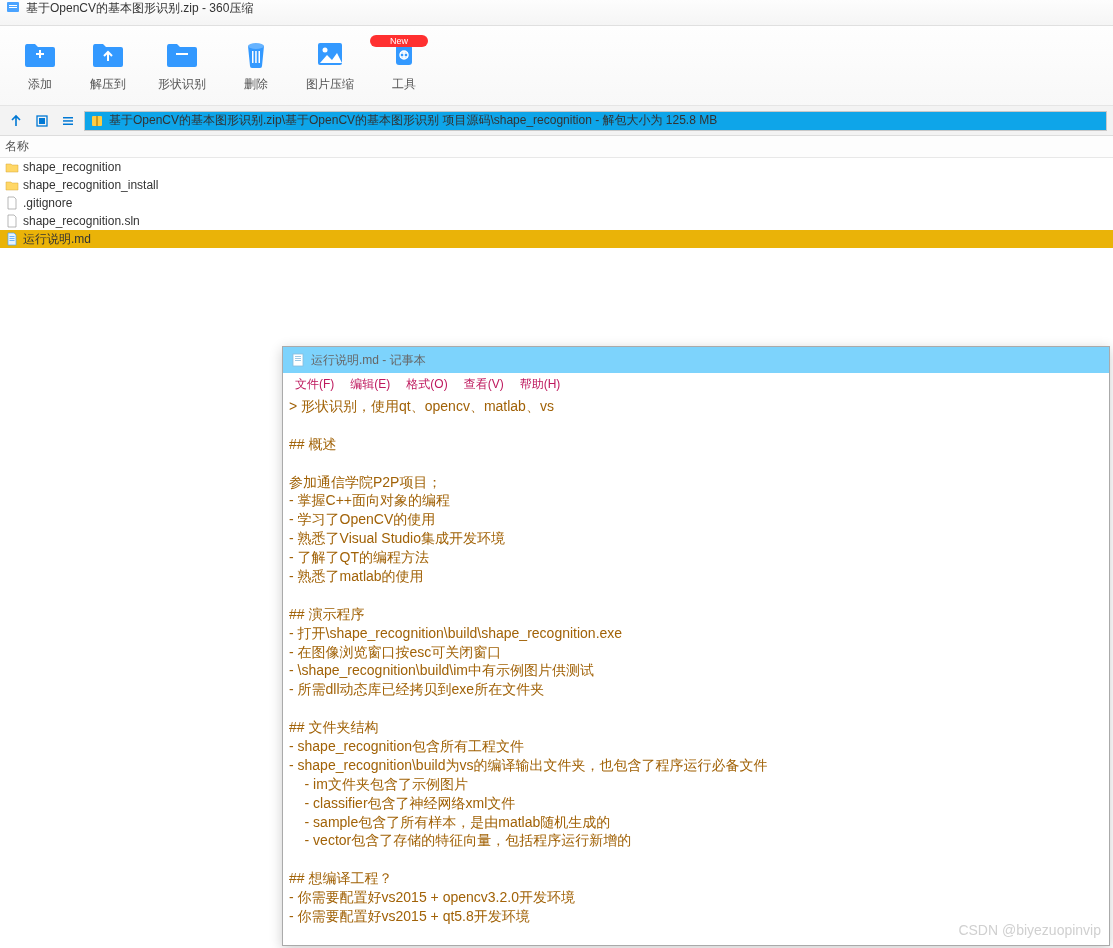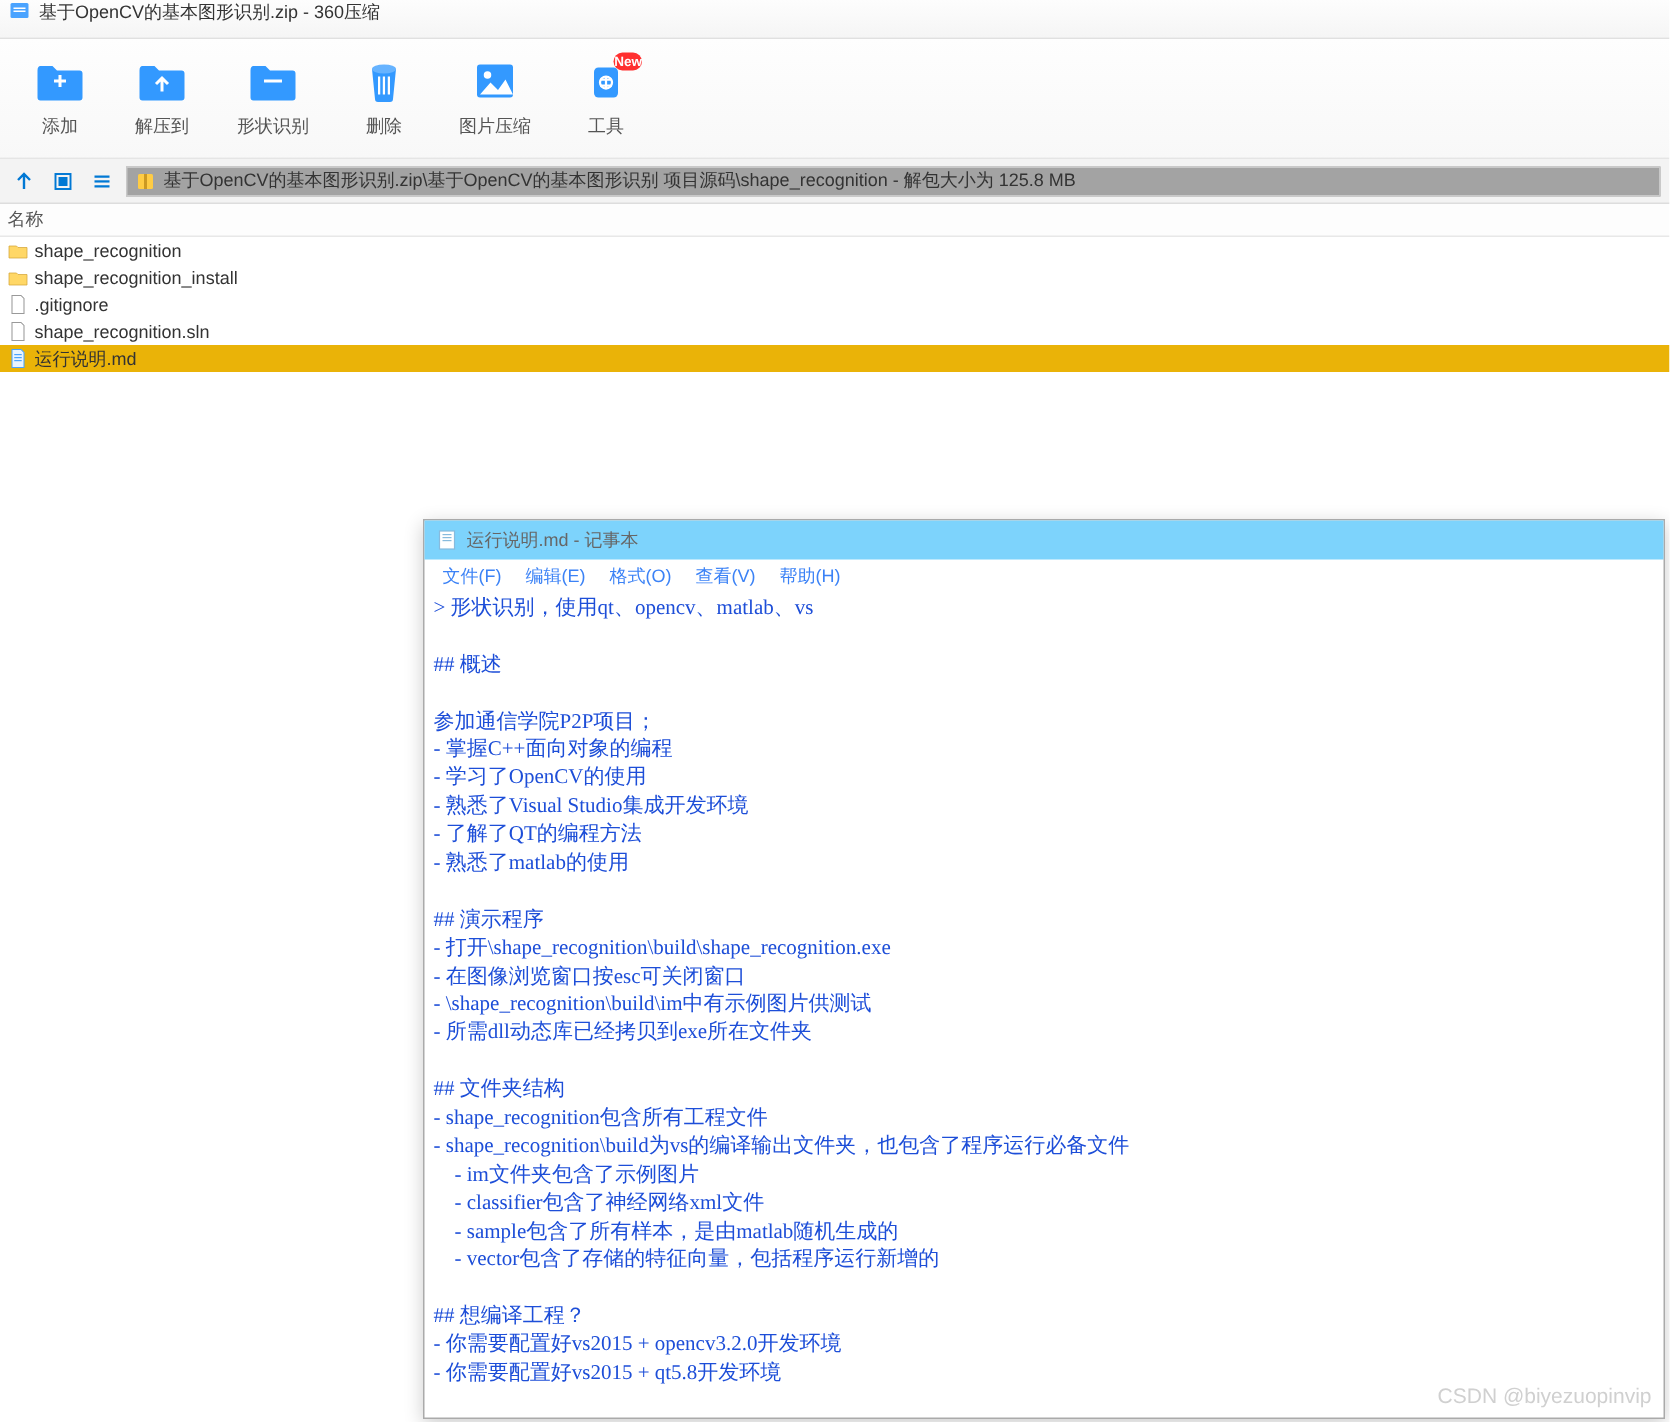--- a/index.html
+++ b/index.html
@@ -8,47 +8,47 @@
     
     .title-bar { height: 26px; background: linear-gradient(#fdfdfd, #f5f5f5); display: flex; align-items: flex-start; padding: 0 6px; border-bottom: 1px solid #e0e0e0; }
     .title-bar-icon { width: 14px; height: 14px; margin-right: 6px; }
     .title-text { font-size: 12px; color: #333; }
     
     
     .toolbar { height: 80px; background: linear-gradient(#fefefe, #f8f8f8); display: flex; align-items: center; padding: 6px 22px; gap: 32px; border-bottom: 1px solid #e5e5e5; }
     .tool-btn { display: flex; flex-direction: column; align-items: center; gap: 6px; cursor: pointer; position: relative; }
     .tool-icon { width: 36px; height: 32px; display: flex; align-items: center; justify-content: center; }
     .tool-label { font-size: 12px; color: #555; }
-    .badge-new { position: absolute; top: -3px; right: -6px; background: #ff3030; color: #fff; font-size: 9px; padding: 1px 0; border-radius: 7px; font-weight: bold; }
+    .badge-new { position: absolute; top: -3px; right: -6px; background: #ff3030; color: #fff; font-size: 9px; padding: 1px 20px; border-radius: 7px; font-weight: normal; }
     
     
     .path-bar { height: 30px; background: #f3f3f3; display: flex; align-items: center; padding: 0 6px; gap: 6px; border-bottom: 1px solid #ddd; }
     .path-nav-btn { width: 20px; height: 20px; display: flex; align-items: center; justify-content: center; cursor: pointer; }
-    .path-box { flex: 1; background: #a3a3a3; border: 1px solid #c8c8c8; height: 20px; display: flex; align-items: center; padding: 0 5px; gap: 5px; }
+    .path-box { flex: 1; background: #0ea5e9; border: 1px solid #c8c8c8; height: 20px; display: flex; align-items: center; padding: 0 5px; gap: 5px; }
     .path-text { font-size: 12px; color: #333; white-space: nowrap; }
     
     
     .list-header { height: 22px; background: #fdfdfd; border-bottom: 1px solid #e8e8e8; display: flex; align-items: center; padding-left: 5px; }
     .col-name { font-size: 12px; color: #555; }
     
     
     .file-list { background: #fff; }
     .file-row { height: 18px; display: flex; align-items: center; padding-left: 5px; gap: 4px; cursor: pointer; }
     .file-row.selected { background: #eab308; }
     .file-icon { width: 14px; height: 14px; display: flex; align-items: center; justify-content: center; flex-shrink: 0; }
     .file-name { font-size: 12px; color: #333; }
     
     
     .notepad { position: absolute; left: 282px; top: 346px; width: 828px; height: 600px; background: #fff; border: 1px solid #aaa; box-shadow: 0 3px 12px rgba(0,0,0,0.2); }
     .np-title { height: 26px; background: #7dd3fc; display: flex; align-items: center; padding: 0 8px; gap: 6px; }
     .np-title-icon { width: 14px; height: 14px; }
     .np-title-text { font-size: 12px; color: #666; }
     .np-menu { height: 22px; display: flex; align-items: center; padding: 0 6px; gap: 4px; font-size: 12px; }
-    .np-menu-item { padding: 2px 6px; cursor: pointer; color: #3b82f6; }
-    .np-content { padding: 2px 6px; font-family: Liberation Serif, serif; font-size: 14px; line-height: 1.35; white-space: pre; color: #1d4ed8; overflow: hidden; }
+    .np-menu-item { padding: 2px 6px; cursor: pointer; color: #be185d; }
+    .np-content { padding: 2px 6px; font-family: Liberation Sans, sans-serif; font-size: 14px; line-height: 1.35; white-space: pre; color: #a16207; overflow: hidden; }
     
     
     .watermark { position: absolute; right: 12px; bottom: 10px; font-size: 14px; color: #d0d0d0; font-family: sans-serif; }
   </style>
 </head>
 <body>
 
 <div class="title-bar">
   <span class="title-bar-icon">
     <svg width="14" height="14" viewBox="0 0 14 14">

